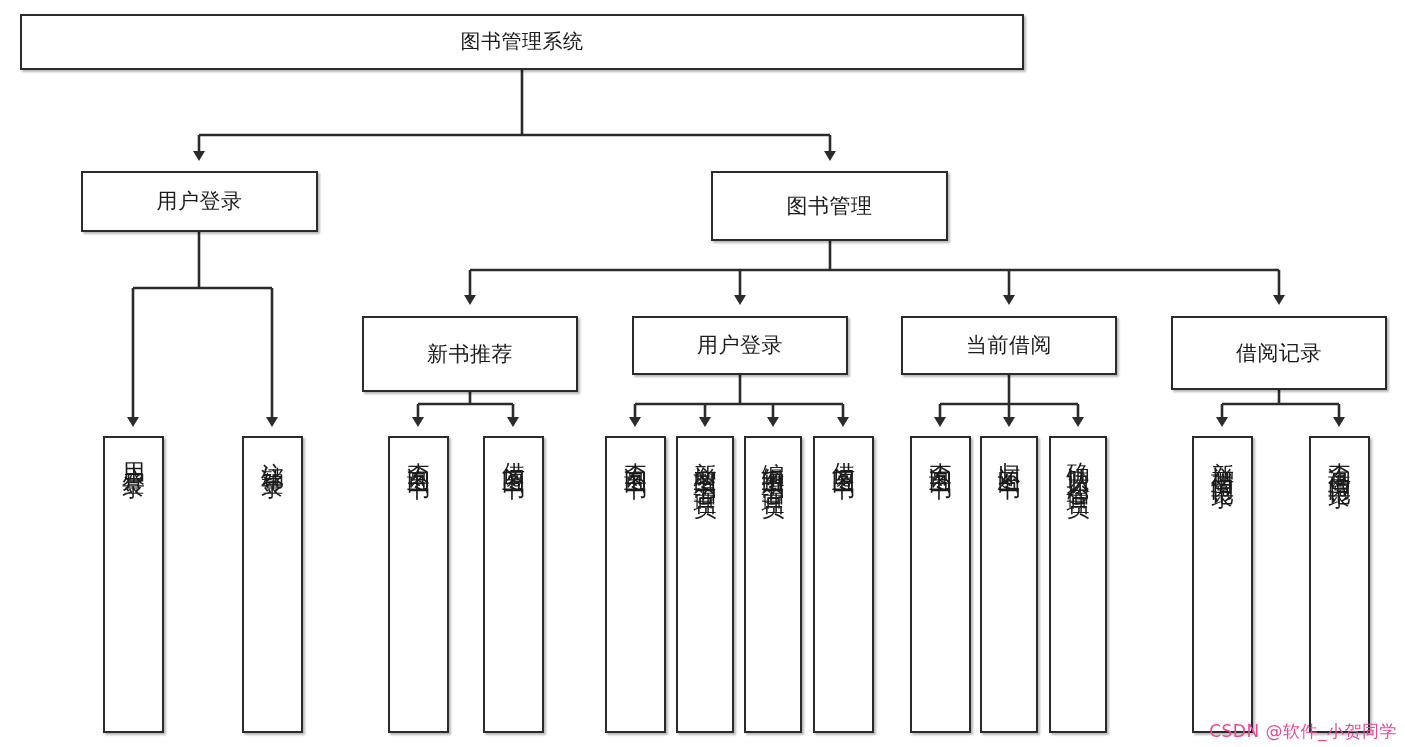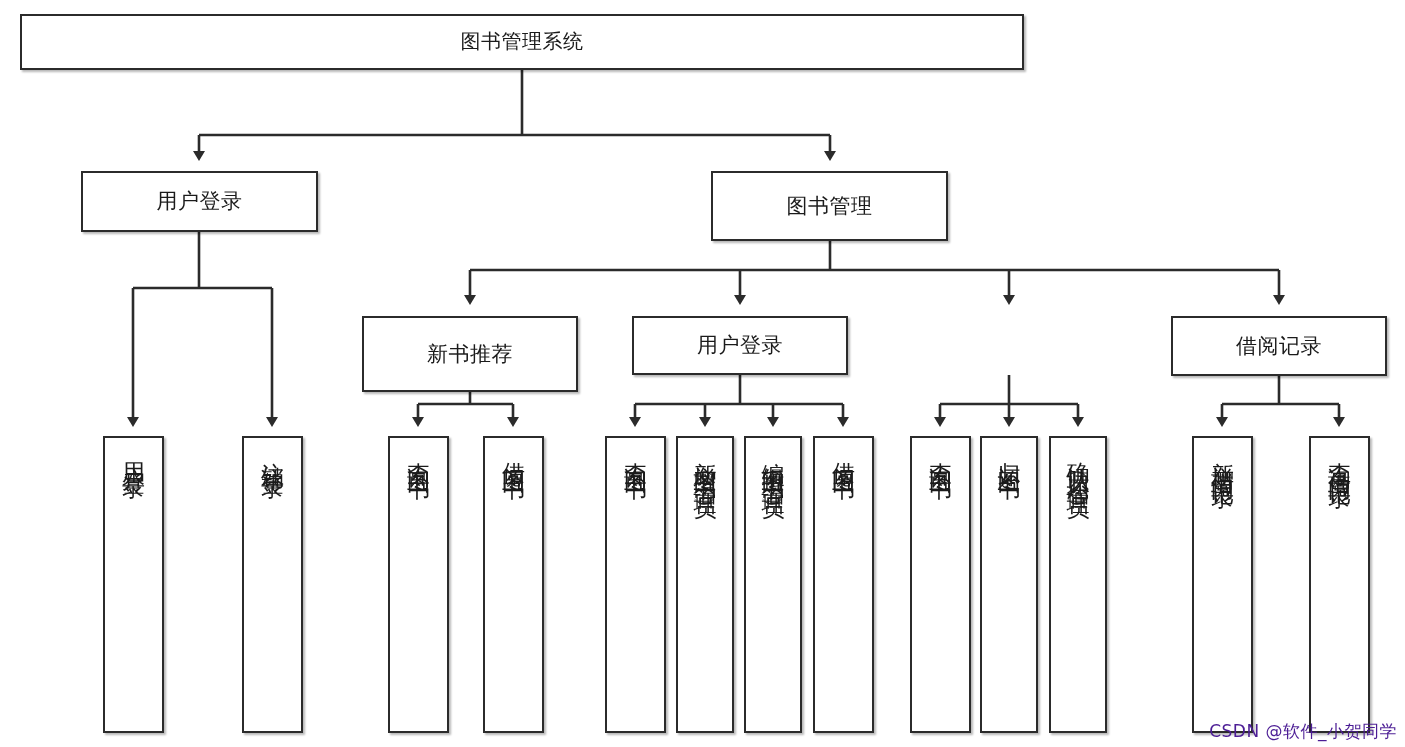--- a/index.html
+++ b/index.html
@@ -60,21 +60,21 @@
     line-height: 1.0;
     letter-spacing: 5px;
     white-space: nowrap;
     margin: 0 auto;
   }
   #watermark {
     position: absolute;
     right: 8px;
     bottom: 4px;
     font-size: 17px;
-    color: #4c1d95;
+    color: #ec4899;
     letter-spacing: 0.5px;
     z-index: 3;
     white-space: nowrap;
   }
 </style>
 </head>
 <body>
 
 <div id="canvas">
 
@@ -138,21 +138,24 @@
   <div class="node h" style="left:711px; top:171px; width:237px; height:70px;">
     <span class="label">图书管理</span>
   </div>
 
   <div class="node h" style="left:362px; top:316px; width:216px; height:76px;">
     <span class="label">新书推荐</span>
   </div>
   <div class="node h" style="left:632px; top:316px; width:216px; height:59px;">
     <span class="label">用户登录</span>
   </div>
-  <div class="node h" style="left:1171px; top:316px; width:216px; height:60px;">
+  <div class="node h" style="left:901px; top:316px; width:216px; height:59px;">
+    <span class="label">当前借阅</span>
+  </div>
+  <div class="node h" style="left:1171px; top:316px; width:216px; height:74px;">
     <span class="label">借阅记录</span>
   </div>
 
   <div class="node v" style="left:103px; top:436px; width:61px; height:297px;">
     <span class="label">用户登录</span>
   </div>
   <div class="node v" style="left:242px; top:436px; width:61px; height:297px;">
     <span class="label">注销登录</span>
   </div>
 

